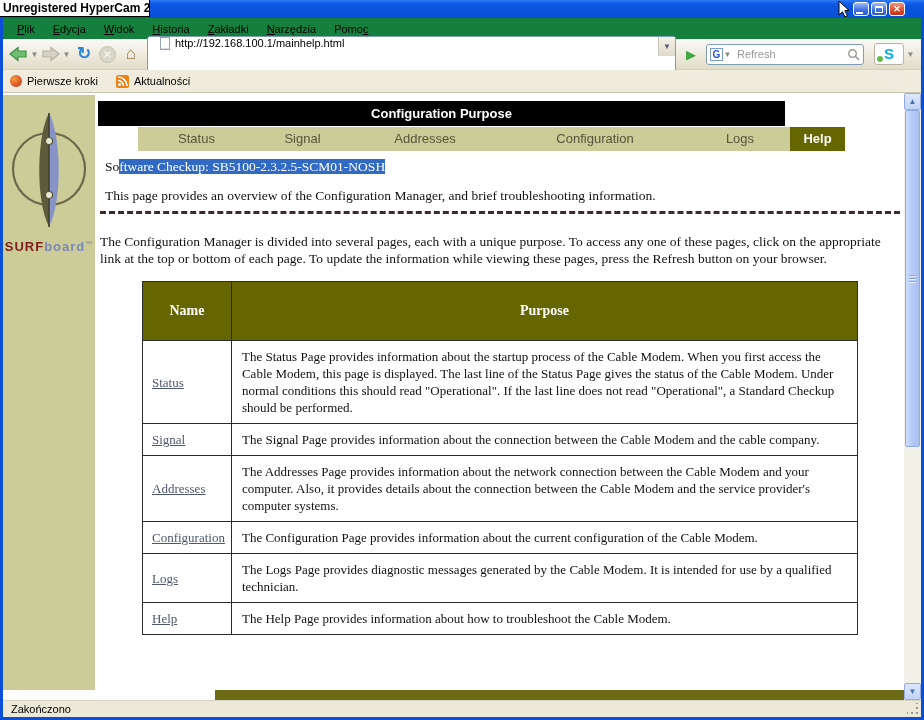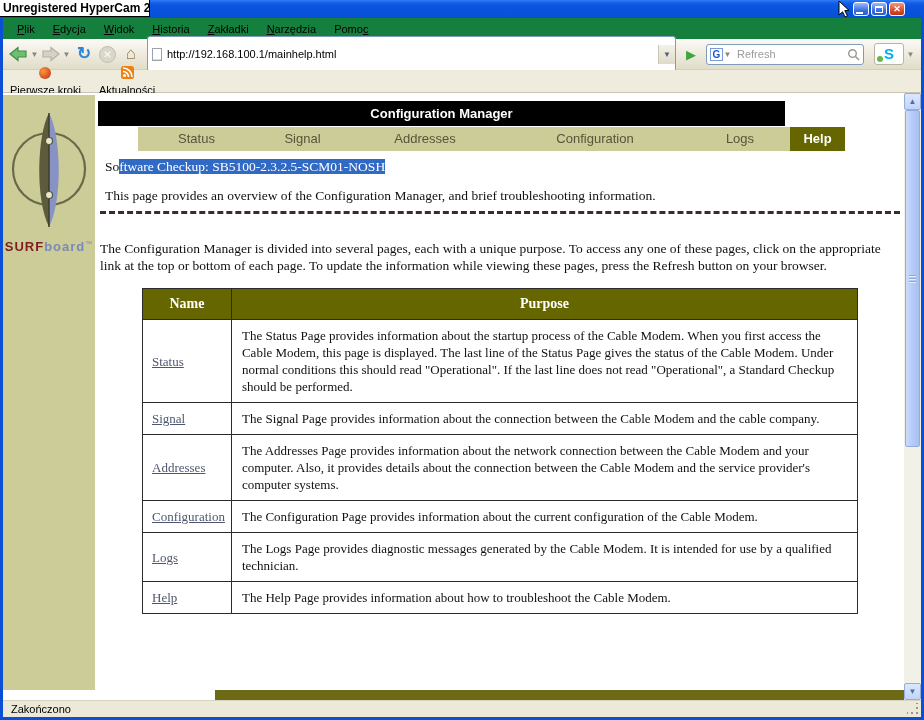--- a/index.html
+++ b/index.html
@@ -51,21 +51,21 @@
   }
   .tb-btn { display: flex; align-items: center; justify-content: center; height: 24px; }
   .caret { font-size: 8px; color: #8a8a7a; width: 9px; text-align: center; }
   .icon-reload { font-size: 17px; font-weight: bold; color: #2E86D4; width: 22px; text-align: center; line-height: 22px; }
   .icon-stop { width: 17px; height: 17px; border-radius: 50%; background: #D9D6CA; border: 1px solid #C2BFAF;
                color: #F6F4EC; font-size: 10px; font-weight: bold; line-height: 15px; text-align: center; margin: 0 2px; }
   .icon-home { font-size: 17px; color: #9A7B4F; width: 22px; text-align: center; font-weight: bold; }
 
   .url-field {
     flex: 1; height: 36px; background: #fff; border: 1px solid #7F9DB9; border-radius: 3px;
-    display: flex; align-items: center; margin: 0 3px; padding-left: 4px; min-width: 0;
+    display: flex; align-items: flex-start; margin: 0 3px; padding-left: 12px; min-width: 0;
   }
   .favicon-doc { width: 10px; height: 13px; border: 1px solid #9AA2B0; background: #fff;
     box-shadow: inset 0 -2px 0 -1px #D9DDE5, inset 0 -5px 0 -4px #D9DDE5; margin-right: 5px; flex: none; }
   .url-text { font-size: 11px; color: #000; white-space: nowrap; overflow: hidden; flex: 1; }
   .url-drop { width: 17px; height: 19px; background: linear-gradient(180deg,#F4F2E8,#DFDACB);
     border-left: 1px solid #C9C5B4; color: #55617a; font-size: 8px; line-height: 19px; text-align: center; flex: none; }
   .go-btn { color: #3FA63F; font-size: 13px; width: 20px; text-align: center; }
 
   .search-field {
     width: 158px; height: 21px; background: #fff; border: 1px solid #7F9DB9; border-radius: 3px;
@@ -78,21 +78,21 @@
     position: relative; margin-left: 8px; text-align: center; flex: none; }
   .skype-s { color: #00AFF0; font-weight: bold; font-size: 15px; line-height: 19px; }
   .skype-dot { position: absolute; left: 2px; bottom: 2px; width: 6px; height: 6px; border-radius: 50%; background: #62BB46; }
 
   
   .bookmarksbar {
     position: absolute; left: 3px; top: 70px; width: 918px; height: 23px;
     background: #EFECDE; border-bottom: 1px solid #C9C5B2;
     display: flex; align-items: center; padding-left: 7px; gap: 18px; font-size: 11px;
   }
-  .bookmark { display: flex; align-items: center; gap: 5px; flex-direction: column; }
+  .bookmark { display: flex; align-items: center; gap: 5px; }
   .bm-ico-red { width: 12px; height: 12px; border-radius: 50%;
     background: radial-gradient(circle at 35% 35%, #F79A3E, #D4491F 70%, #A33313); }
 
   
   .viewport {
     position: absolute; left: 3px; top: 93px; width: 901px; height: 607px;
     background: #fff; overflow: hidden;
   }
   .sidebar {
     position: absolute; left: 0; top: 2px; width: 92px; height: 595px;
@@ -112,28 +112,28 @@
   .tab-row { margin-left: 43px; margin-top: 1px; width: 707px; height: 24px; display: flex; background: #CCCC99; }
   .tab { height: 24px; text-align: center; line-height: 24px; font-size: 13px; color: #55553A; }
   .tab.active { background: #666600; color: #fff; font-weight: bold; }
 
   .versions { margin-left: 10px; margin-top: 7px; font-family: "Liberation Serif", serif;
     font-size: 13.5px; line-height: 17.5px; color: #111; }
   .sel { background: #316AC5; color: #fff; }
 
   .intro { margin-left: 10px; margin-top: 12px; font-family: "Liberation Serif", serif; font-size: 13.5px; color: #111; }
   .dashed-rule { margin-left: 5px; margin-top: 7px; width: 800px; height: 0; border: none; border-top: 3px dashed #3D2B2B; }
-  .desc { margin-left: 5px; margin-top: 26px; width: 795px; font-family: "Liberation Serif", serif;
+  .desc { margin-left: 5px; margin-top: 19px; width: 795px; font-family: "Liberation Serif", serif;
     font-size: 13.5px; line-height: 17px; color: #111; }
 
   table.help-table { margin-left: 47px; margin-top: 14px; width: 716px; border-collapse: collapse; }
   table.help-table th, table.help-table td { border: 1px solid #2B2B2B; }
   table.help-table th {
     background: #666600; color: #fff; font-family: "Liberation Serif", serif;
-    font-size: 14px; font-weight: bold; padding: 7px 4px; text-align: center;
+    font-size: 14px; font-weight: bold; padding: 21px 4px; text-align: center;
   }
   th.name-col { width: 85px; }
   td.name-cell { padding: 6px 6px 6px 9px; vertical-align: middle; }
   td.purpose-cell { padding: 7px 10px; font-family: "Liberation Serif", serif; font-size: 13px;
     line-height: 17px; color: #111; vertical-align: middle; }
   a.page-link { font-family: "Liberation Serif", serif; font-size: 13px; color: #4F5770; text-decoration: underline; }
 
   .bottom-bar { position: absolute; left: 120px; bottom: 0; width: 780px; height: 10px; background: #6D6A15; }
 
   
@@ -270,21 +270,21 @@
         <line x1="42" y1="6" x2="42" y2="120" stroke="#3C3C28" stroke-width="1.5"></line>
         <circle cx="42" cy="34" r="3.5" fill="#E8E8D0" stroke="#55553A" stroke-width="1.2"></circle>
         <circle cx="42" cy="88" r="3.5" fill="#E8E8D0" stroke="#55553A" stroke-width="1.2"></circle>
       </svg>
       <div class="brand-text">
         <span class="brand-surf">SURF</span><span class="brand-board">board</span><span class="brand-tm">™</span>
       </div>
     </div>
 
     <div class="content">
-      <div class="cm-header">Configuration Manager</div>
+      <div class="cm-header">Configuration Purpose</div>
 
       <div class="tab-row">
           <div class="tab" style="width: 117px;">Status</div>
           <div class="tab" style="width: 95px;">Signal</div>
           <div class="tab" style="width: 150px;">Addresses</div>
           <div class="tab" style="width: 190px;">Configuration</div>
           <div class="tab" style="width: 100px;">Logs</div>
           <div class="tab active" style="width: 55px;">Help</div>
         </div>
 

